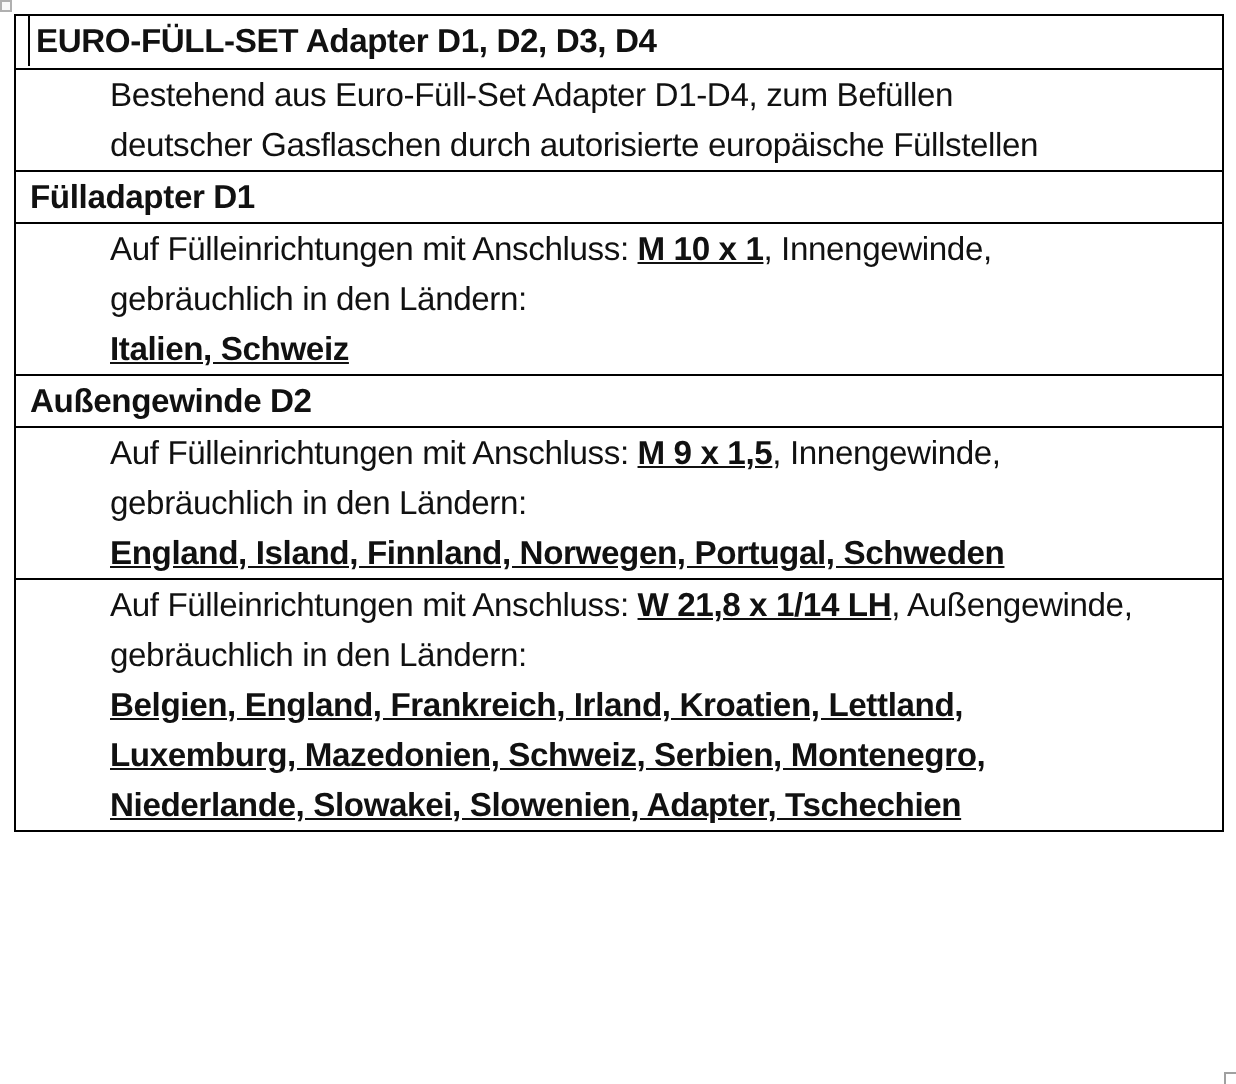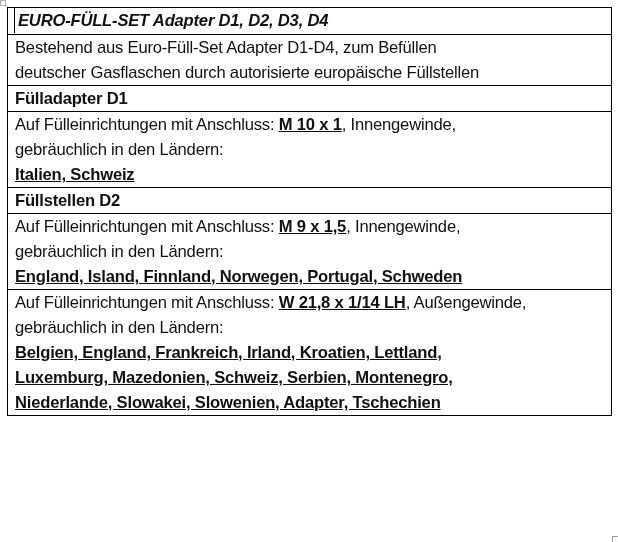--- a/index.html
+++ b/index.html
@@ -5,25 +5,25 @@
   html, body { margin:0; padding:0; background:#ffffff; }
   body { width:618px; height:542px; position:relative; overflow:hidden;
          font-family:"Liberation Sans", sans-serif; color:#111; }
   .move-handle { position:absolute; left:0; top:0; width:6px; height:6px;
                  border:1px solid #b0b0b0; background:#fafafa; box-sizing:border-box; }
   .resize-handle { position:absolute; left:612px; top:536px; width:6px; height:6px;
                    border-left:1px solid #a0a0a0; border-top:1px solid #a0a0a0; box-sizing:border-box; }
   table.doc { position:absolute; left:7px; top:7px; width:605px; border-collapse:collapse; }
   table.doc td { border:1.5px solid #000; padding:0 7px; vertical-align:top;
                  font-size:16.6px; line-height:25px; letter-spacing:-0.2px; }
-  td.title { font-weight:bold; font-size:17.5px; height:26px; line-height:26px; padding-left:7px;font-style:italic; }
+  td.title { font-weight:bold; font-size:17.5px; height:26px; line-height:26px; padding-left:7px; }
   td.head { font-weight:bold; height:24px; line-height:24px; }
   td.body { }
   .b { font-weight:bold;text-decoration:underline; }
-  .line { display:block; }
+  .line { display:block;margin-left:40px; }
 </style>
 </head>
 <body>
 
 <div class="move-handle"></div>
 
 <table class="doc">
   <tbody>
       <tr>
     <td class="title" style="padding-left:0;">
@@ -42,21 +42,21 @@
   </tr>
   <tr>
     <td class="body">
       <span class="line"><span>Auf Fülleinrichtungen mit Anschluss: </span><span class="b">M 10 x 1</span><span>, Innengewinde,</span></span>
       <span class="line">gebräuchlich in den Ländern:</span>
       <span class="line b">Italien, Schweiz</span>
     </td>
   </tr>
 
   <tr>
-    <td class="head">Füllstellen D2</td>
+    <td class="head">Außengewinde D2</td>
   </tr>
 
   <tr>
     <td class="body">
       <span class="line"><span>Auf Fülleinrichtungen mit Anschluss: </span><span class="b">M 9 x 1,5</span><span>, Innengewinde,</span></span>
       <span class="line">gebräuchlich in den Ländern:</span>
       <span class="line b">England, Island, Finnland, Norwegen, Portugal, Schweden</span>
     </td>
   </tr>
 

